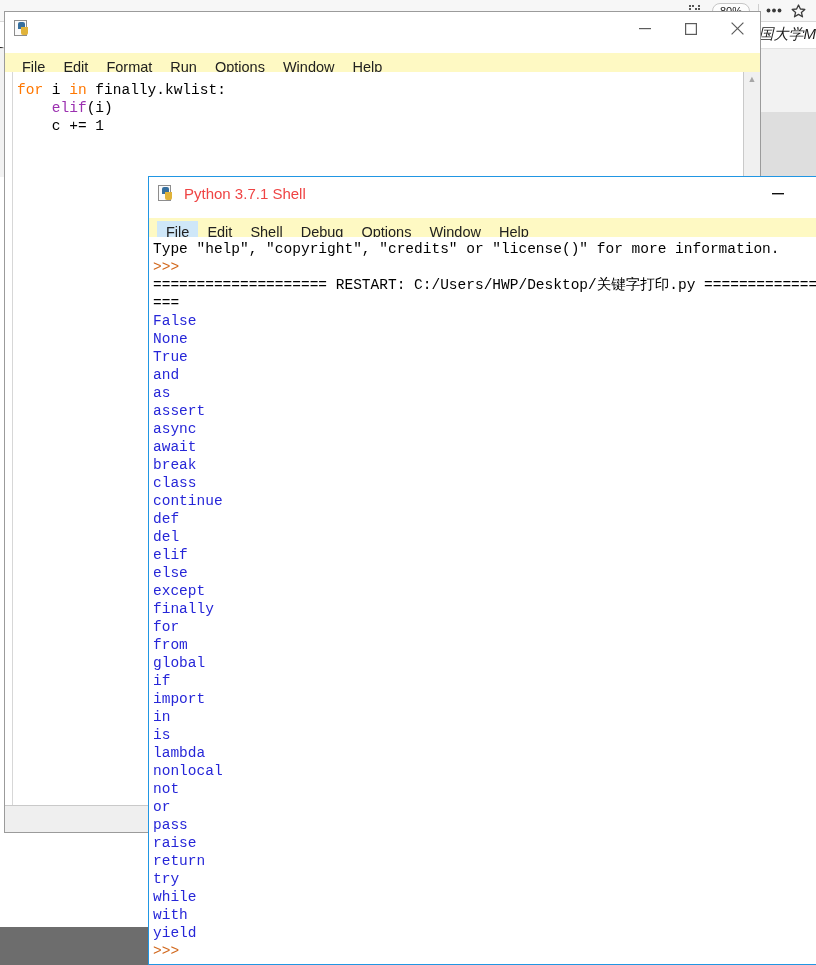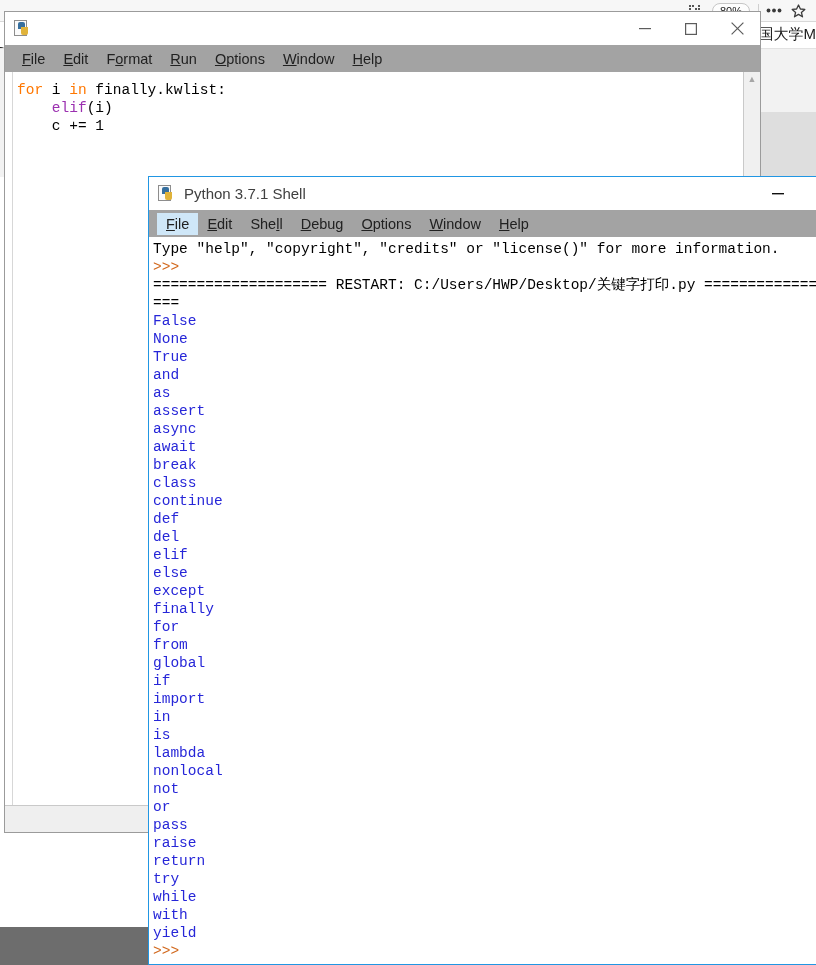--- a/index.html
+++ b/index.html
@@ -37,21 +37,21 @@
   .browser-page {
     position: absolute; left: 0; top: 22px; width: 816px; height: 905px;
     background: #ffffff;
   }
   .page-head {
     position: absolute; left: 0; top: 0; width: 816px; height: 26px;
     background: #ffffff; overflow: hidden;
   }
   .page-head-text {
     position: absolute; right: 0; top: 3px; font-size: 15px; color: #1b1b1b;
-    white-space: nowrap; font-family: "Liberation Sans", sans-serif;
+    white-space: nowrap; font-family: "Liberation Sans", sans-serif; font-style: italic;
   }
   .page-head-left {
     position: absolute; left: -6px; top: 22px; font-size: 17px; color: #1b1b1b;
     font-family: "Liberation Sans", sans-serif;
   }
   .page-band-a {
     position: absolute; left: 0; top: 26px; width: 816px; height: 64px; background: #f2f2f2;
     border-top: 1px solid #e2e2e2;
   }
   .page-band-b {
@@ -97,21 +97,21 @@
   }
   .win-ctrls { margin-left: auto; display: flex; height: 33px; }
   .win-btn {
     width: 46px; height: 33px; display: flex; align-items: center; justify-content: center;
     color: #5c5c5c;
   }
   .win-btn svg { display: block; }
 
   .menubar {
     display: flex; align-items: center; height: 27px; padding-left: 8px;
-    background: #a3a3a3; user-select: none;
+    background: #fef9c3; user-select: none; margin-top: 8px;
   }
   .menu-item {
     padding: 3px 9px; font-size: 14.5px; color: #212121; white-space: nowrap;
     font-family: "Liberation Sans", sans-serif;
   }
   .menu-item.sel { background: #cfe7f8; }
   .menu-item u { text-decoration: underline; text-underline-offset: 1px; }
 
   
   #editor {
@@ -258,21 +258,21 @@
     <div class="statusbar"></div>
   </div>
 
   <div class="win" id="shell">
     <div class="win-title">
       <span class="py-ico">
         <span class="pg"></span>
           <span class="sn1"></span>
           <span class="sn2"></span>
       </span>
-      <span class="win-title-text" style="color:#404040;">Python 3.7.1 Shell</span>
+      <span class="win-title-text" style="color:#ef4444;">Python 3.7.1 Shell</span>
       <span class="win-ctrls">
         <span class="win-btn" style="color:#101010;">
           <svg width="12" height="2" viewBox="0 0 12 2">
               <rect width="12" height="1.4" fill="#101010"></rect>
             </svg>
         </span>
         <span class="win-btn" style="color:#101010;overflow:hidden;">
           
         </span>
       </span>

